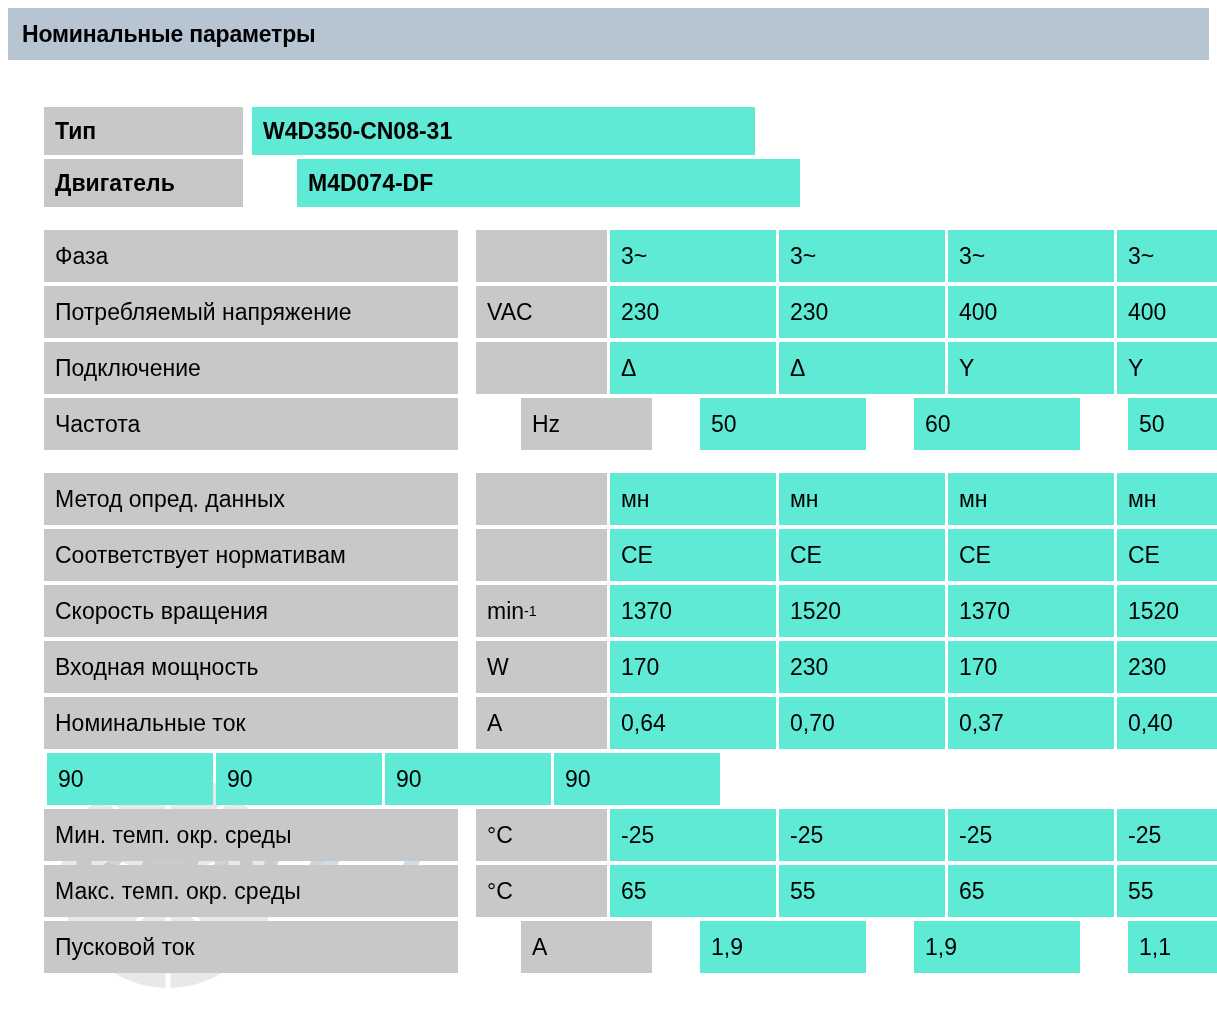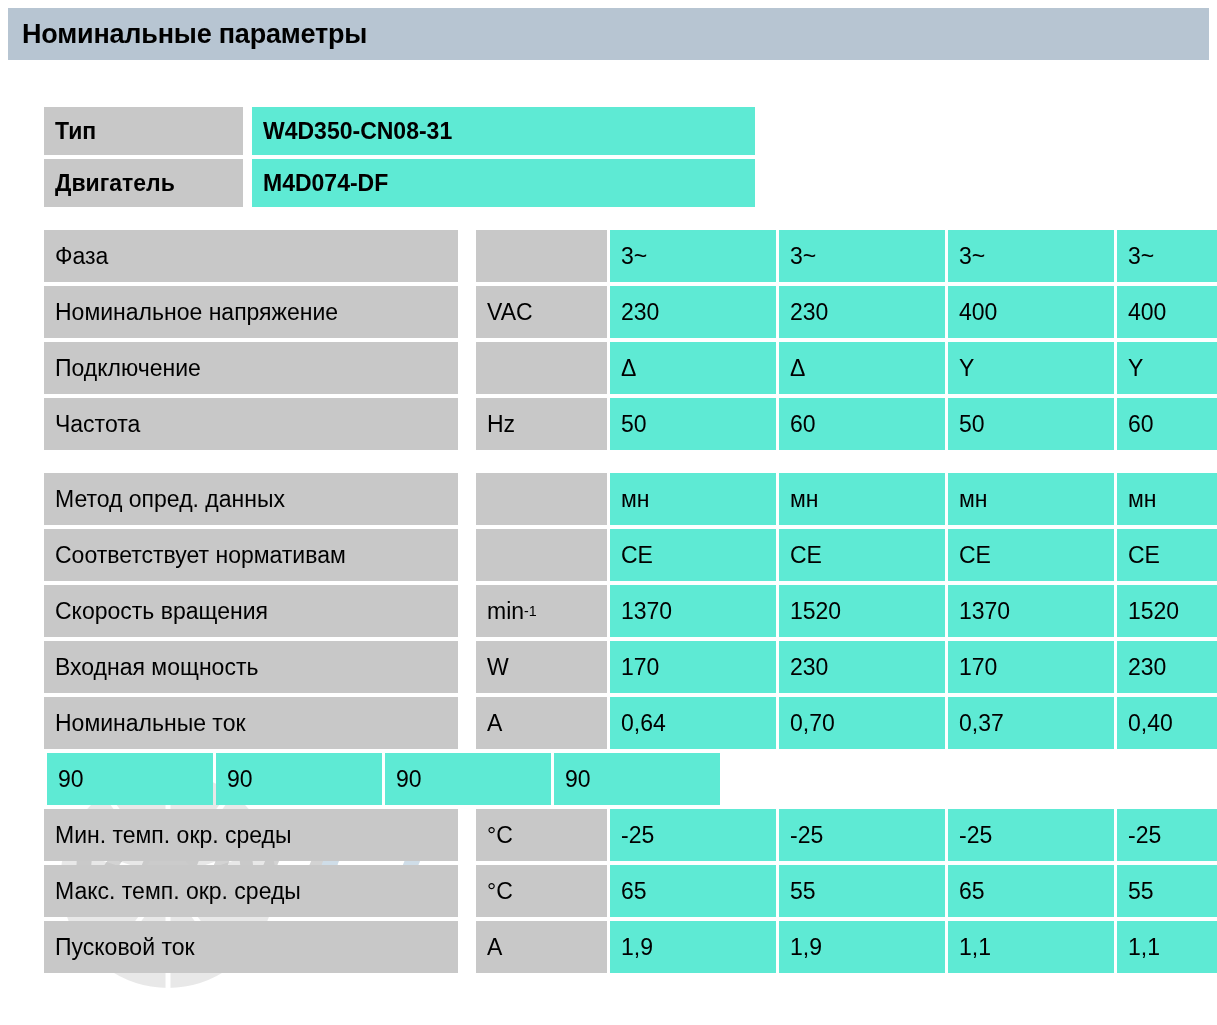--- a/index.html
+++ b/index.html
@@ -40,38 +40,38 @@
   
   .title-banner {
     background: #b7c5d2;
     height: 52px;
     display: flex;
     align-items: center;
     padding-left: 14px;
     box-sizing: border-box;
   }
   .title-banner .title-text {
-    font-size: 27px;
+    font-size: 23px;
     font-weight: bold;
     letter-spacing: -0.2px;
     line-height: 1;
   }
 
   
   .gap-large { height: 47px; }
   .gap-block { height: 23px; }
 
   
   .row {
     display: flex;
     margin-bottom: 4px;
     align-items: stretch;
     padding-left: 36px;
   }
-  .row:last-child { margin-bottom: 0; }
+  .row:last-child { margin-bottom: 0; gap: 45px; }
 
   .cell {
     background: #c8c8c8;
     display: flex;
     align-items: center;
     box-sizing: border-box;
     font-size: 23px;
     line-height: 1;
     min-height: 52px;
     padding-left: 11px;
@@ -180,21 +180,21 @@
   <div>
     <div class="row">
       <div class="cell spec-label">Фаза</div>
       <div class="cell spec-unit"></div>
       <div class="cell value spec-val">3~</div>
       <div class="cell value spec-val">3~</div>
       <div class="cell value spec-val">3~</div>
       <div class="cell value spec-val">3~</div>
     </div>
     <div class="row">
-      <div class="cell spec-label">Номинальное напряжение</div>
+      <div class="cell spec-label">Потребляемый напряжение</div>
       <div class="cell spec-unit">VAC</div>
       <div class="cell value spec-val">230</div>
       <div class="cell value spec-val">230</div>
       <div class="cell value spec-val">400</div>
       <div class="cell value spec-val">400</div>
     </div>
     <div class="row">
       <div class="cell spec-label">Подключение</div>
       <div class="cell spec-unit"></div>
       <div class="cell value spec-val">Δ</div>

